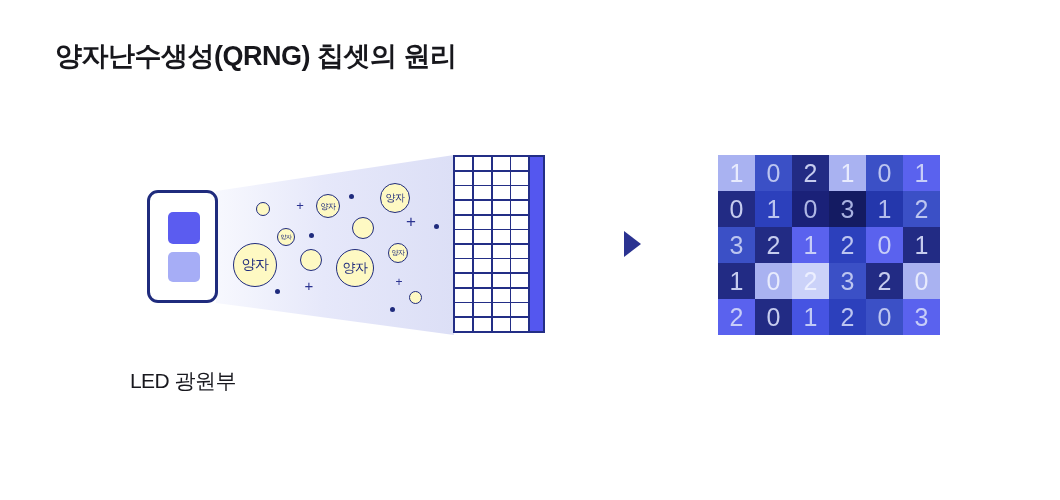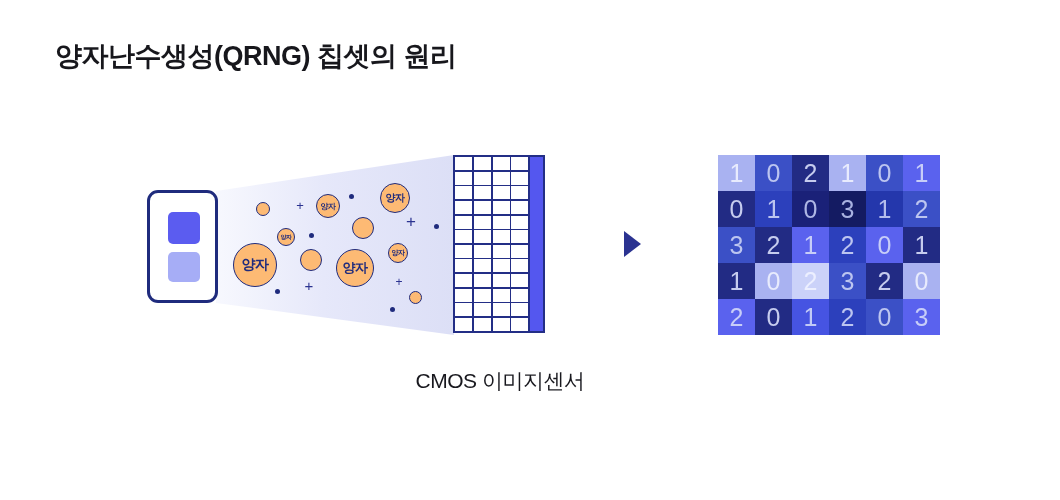--- a/index.html
+++ b/index.html
@@ -26,23 +26,23 @@
     box-sizing:border-box;border:3px solid #1f2b7d;border-radius:11px;
     background:#ffffff;z-index:2;
   }
   .led .sq{position:absolute;left:18px;width:32px;height:32px;border-radius:5px;}
   .led .sq1{top:19px;}
   .led .sq2{top:59px;height:30px;}
   
   .particles{position:absolute;inset:0;z-index:1;}
   .pq,.pc{
     position:absolute;box-sizing:border-box;border:1.5px solid #1f2b7d;
-    border-radius:50%;background:#fdba74;color:#1f2b7d;
+    border-radius:50%;background:#fef9c3;color:#1f2b7d;
     display:flex;align-items:center;justify-content:center;
-    font-weight:700;letter-spacing:-0.5px;
+    font-weight:400;letter-spacing:-0.5px;
   }
   .pd{position:absolute;width:5px;height:5px;border-radius:50%;background:#1f2b7d;}
   .pp{
     position:absolute;color:#2b3391;font-weight:400;line-height:1;
     transform:translate(-50%,-52%);
   }
   
   .sensor{
     position:absolute;left:453px;top:155px;width:92px;height:178px;
     box-sizing:border-box;border:2.5px solid #232e86;background:#232e86;
@@ -197,18 +197,18 @@
       <div class="ncell" style="background: rgb(169, 178, 241); color: rgb(232, 235, 253);">0</div>
       <div class="ncell" style="background: rgb(90, 98, 238); color: rgb(199, 205, 248);">2</div>
       <div class="ncell" style="background: rgb(34, 43, 132); color: rgb(198, 204, 238);">0</div>
       <div class="ncell" style="background: rgb(70, 84, 226); color: rgb(194, 202, 246);">1</div>
       <div class="ncell" style="background: rgb(44, 64, 188); color: rgb(188, 197, 240);">2</div>
       <div class="ncell" style="background: rgb(59, 80, 198); color: rgb(188, 197, 240);">0</div>
       <div class="ncell" style="background: rgb(90, 98, 238); color: rgb(199, 205, 248);">3</div>
     </div>
 
   <div class="caption" style="left:68px">
+    <div>LED 광원부</div>
   </div>
   <div class="caption" style="left:385px">
-    <div>CMOS 이미지센서</div>
   </div>
 
 </div>
 
 </body></html>

